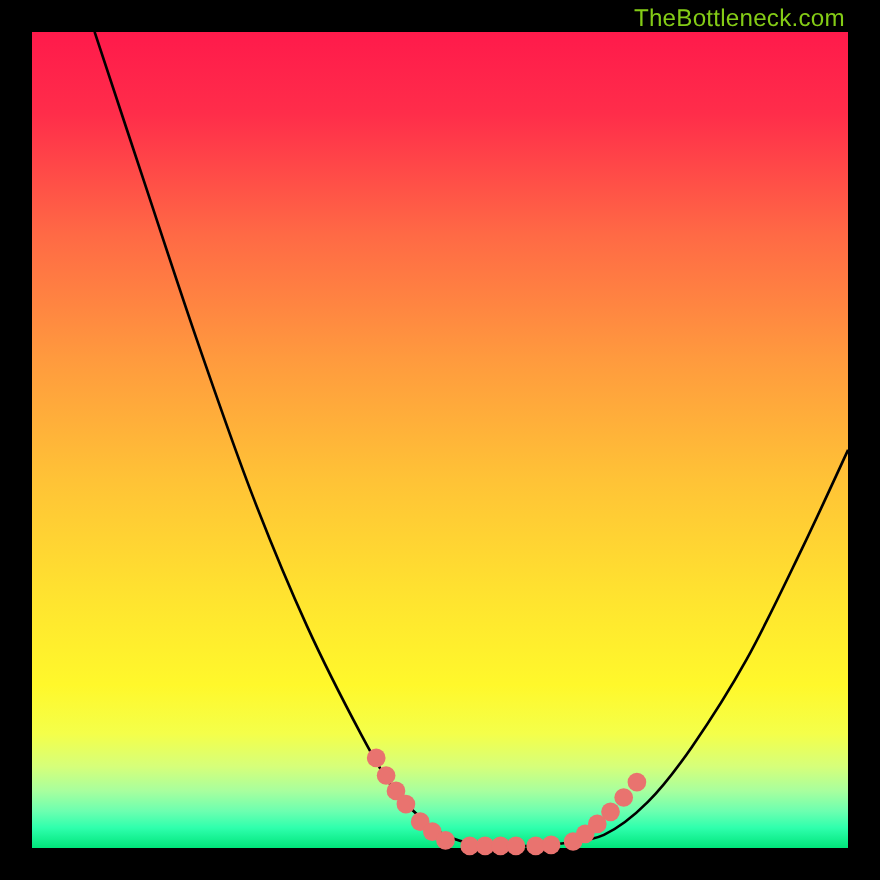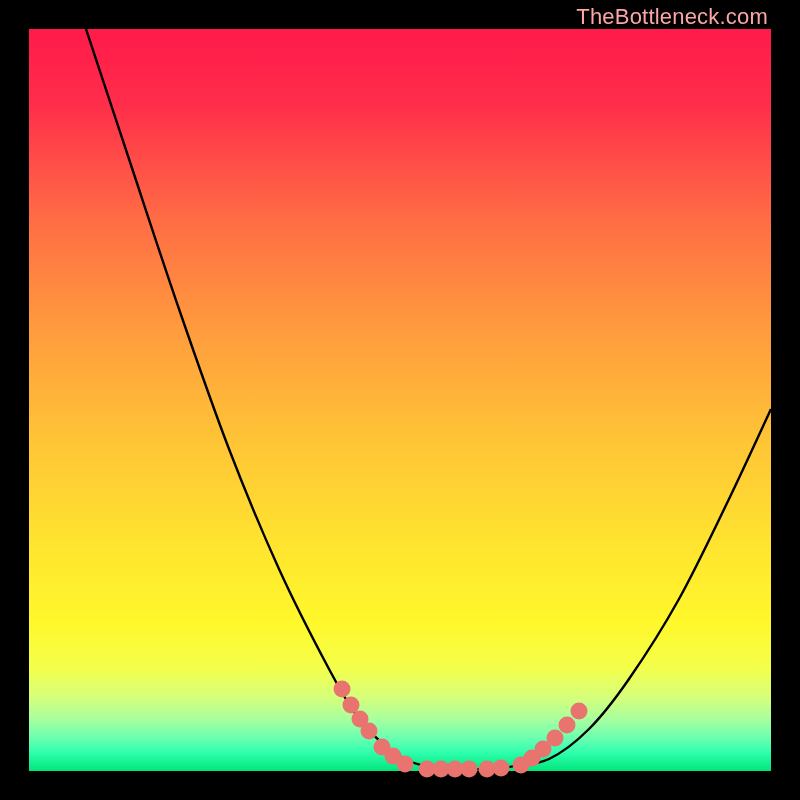--- a/index.html
+++ b/index.html
@@ -23,21 +23,21 @@
     position: absolute;
     left: 0;
     top: 0;
     width: 100%;
     height: 100%;
   }
   .watermark {
     position: absolute;
     top: 4px;
     right: 32px;
-    color: #fca5a5;
+    color: #84cc16;
     font-size: 22px;
     font-weight: 500;
     letter-spacing: 0.2px;
   }
   svg.curve {
     position: absolute;
     left: 0;
     top: 0;
     width: 100%;
     height: 100%;

